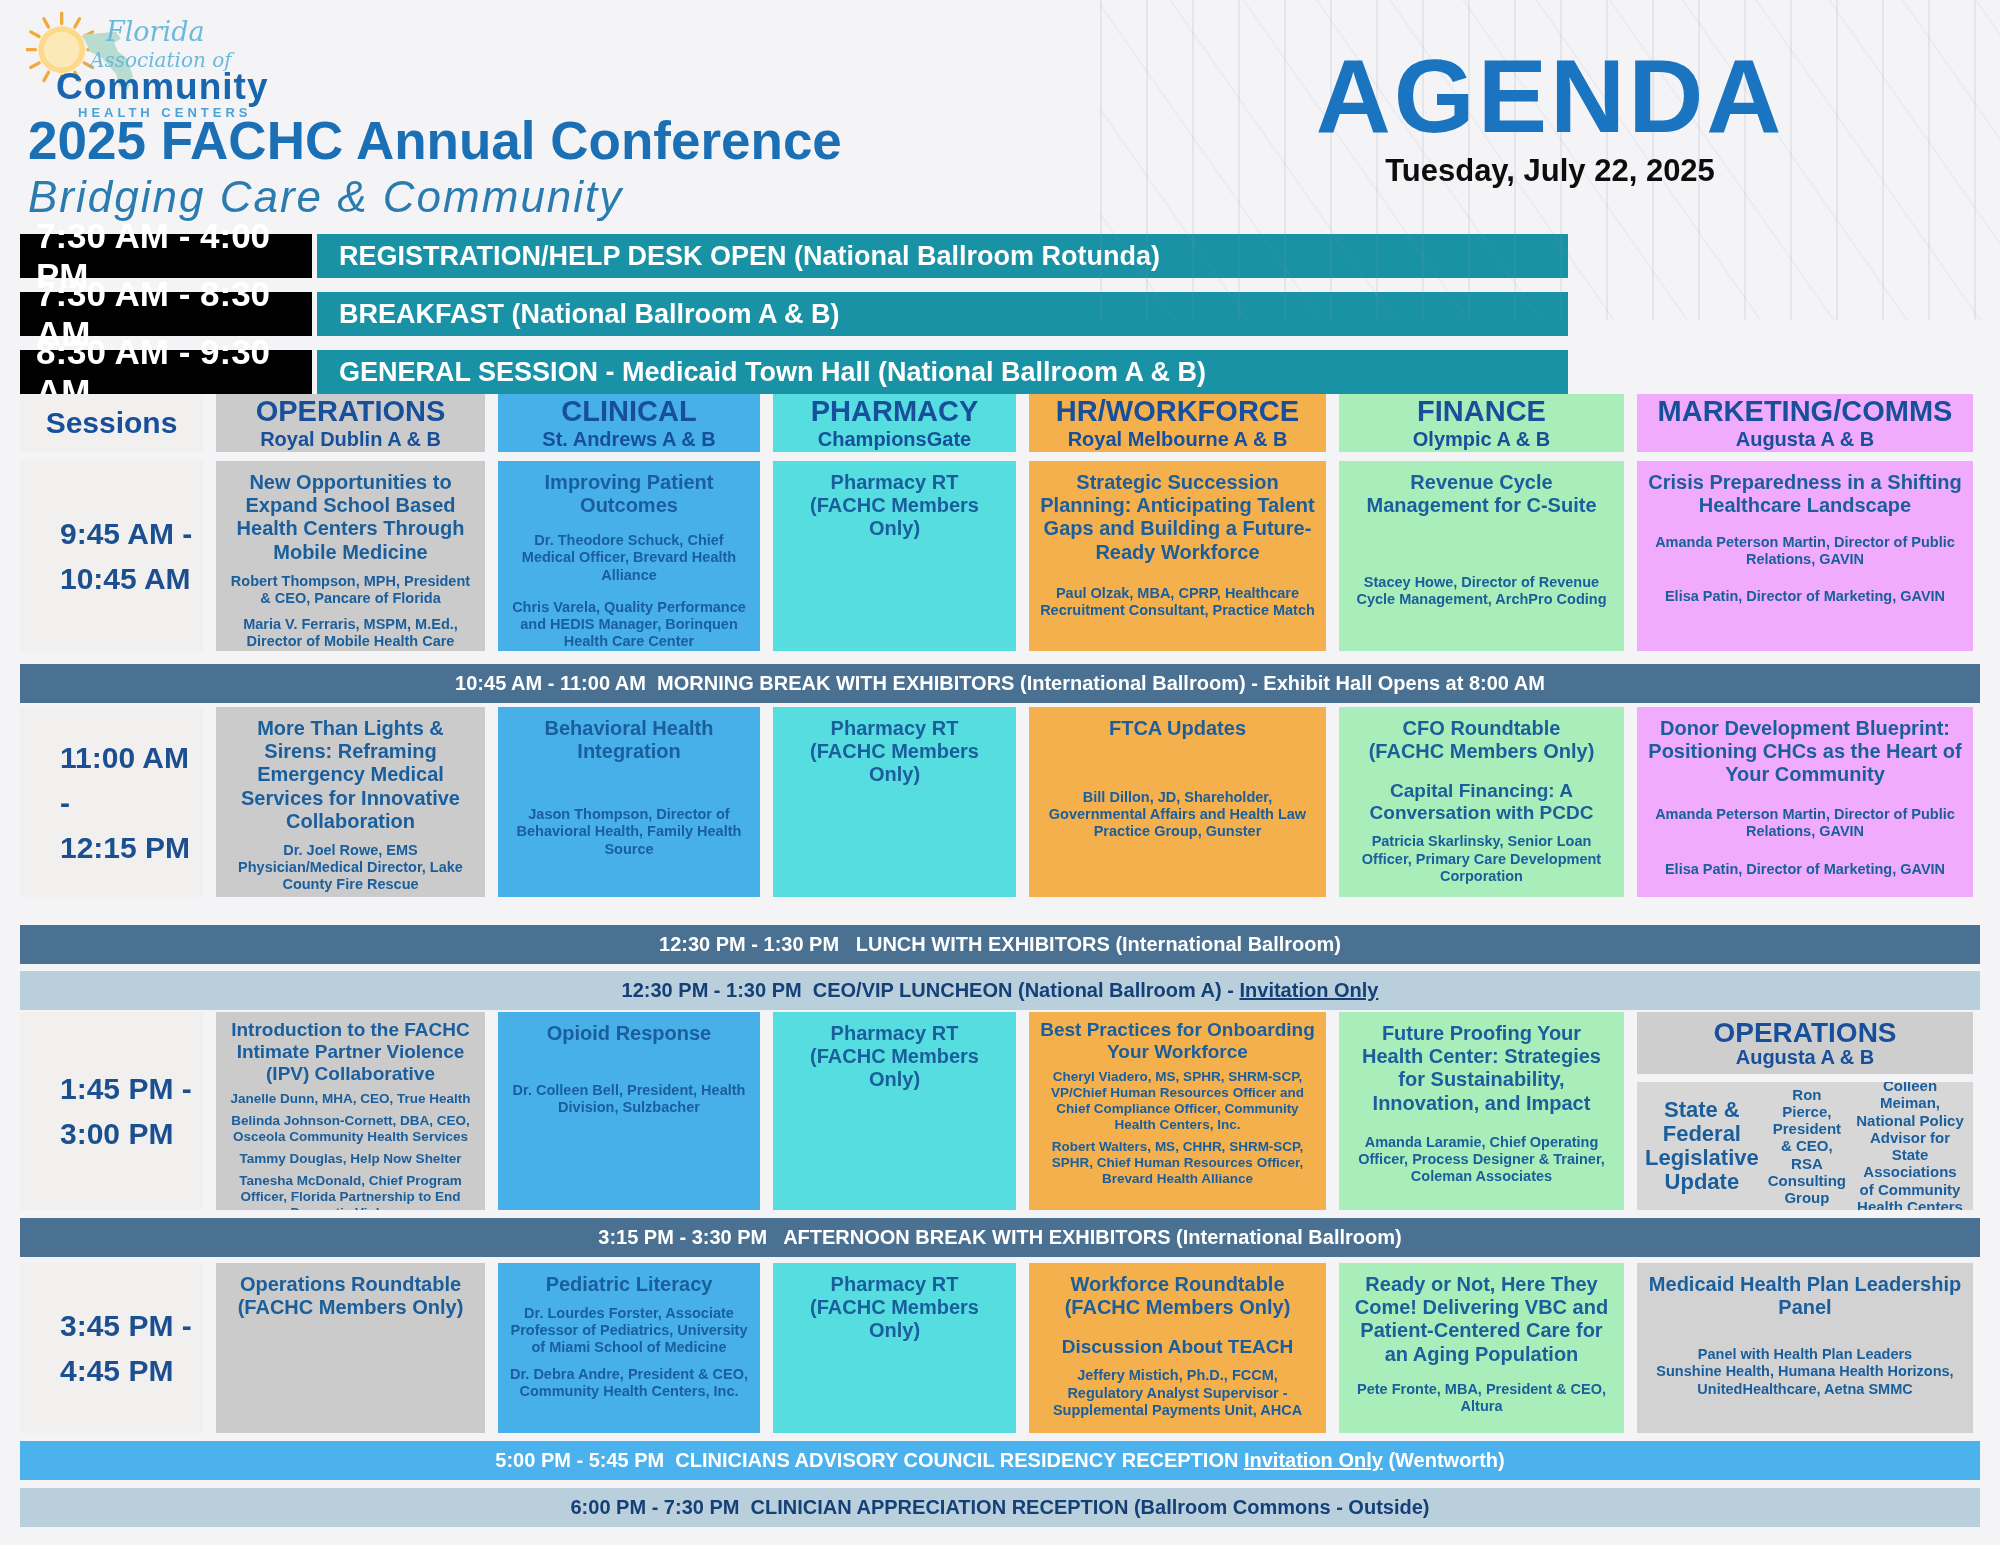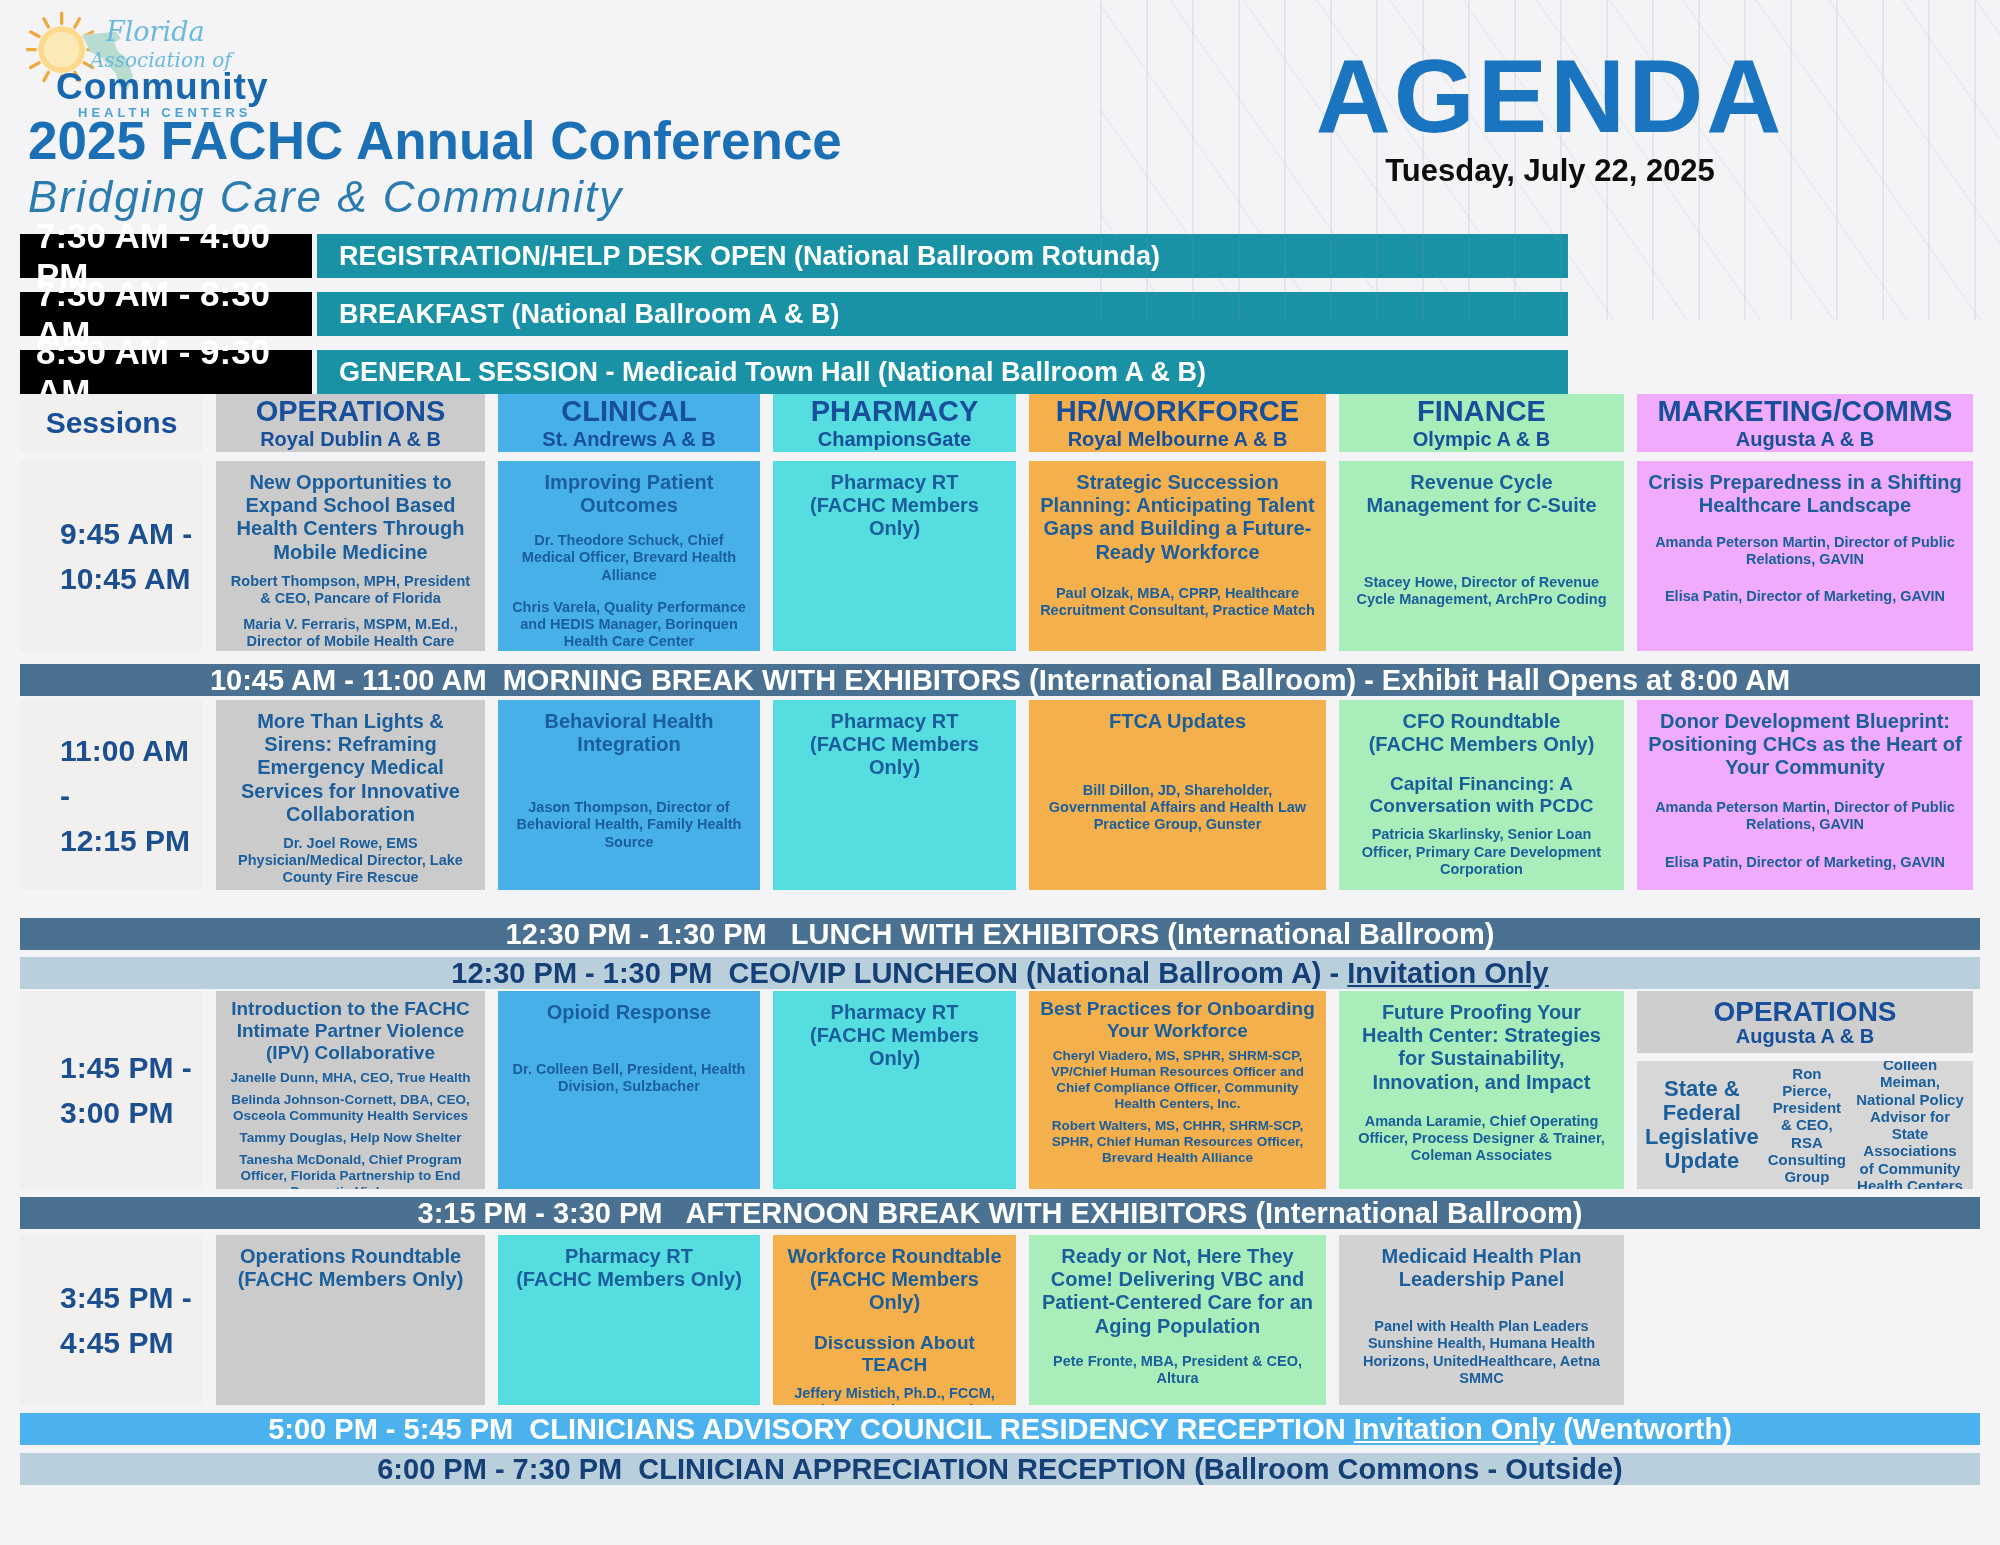--- a/index.html
+++ b/index.html
@@ -31,22 +31,22 @@
   .agenda-block { position:absolute; left:1300px; top:42px; width:500px; text-align:center; }
   .agenda-word { font-size:104px; font-weight:800; color:#1b74c0; letter-spacing:3px; line-height:1.05; }
   .agenda-date { font-size:31px; font-weight:700; color:#0d0d0d; margin-top:2px; }
   
   .banner-row { display:flex; height:44px; width:1548px; margin:0 0 14px 20px; }
   .banner-time { background:#000000; color:#fff; font-weight:700; font-size:35px;
                  width:292px; display:flex; align-items:center; padding:0 16px; flex:none; }
   .banner-label { background:#1a92a6; color:#fff; font-weight:700; font-size:27px;
                   flex:1; display:flex; align-items:center; padding:0 22px; margin-left:5px; }
   
-  .strip { height:32px; margin:0 20px; display:flex; align-items:center; justify-content:center;
-           font-weight:700; font-size:29px; white-space:pre; }
+  .strip { height:39px; margin:0 20px; display:flex; align-items:center; justify-content:center;
+           font-weight:700; font-size:20px; white-space:pre; }
   .strip.slate      { background:#4a7191; color:#ffffff; }
   .strip.lightblue  { background:#b9cfdc; color:#143f77; }
   .strip.brightblue { background:#4cb2ee; color:#ffffff; }
   .strip .u { text-decoration:underline; font-weight:800; }
   
   .grid { display:grid; grid-template-columns:183px 269px 262px 243px 297px 285px 336px;
           column-gap:13px; margin:0 20px; }
   .colhead-row { margin-bottom:9px; }
   .colhead { height:58px; display:flex; flex-direction:column; align-items:center; justify-content:center;
              color:#174f9a; text-align:center; line-height:1.05; }
@@ -288,20 +288,25 @@
   <span>3:15 PM - 3:30 PM   AFTERNOON BREAK WITH EXHIBITORS (International Ballroom)</span>
 </div>
 
 <div class="grid row h170 mb8">
   <div class="time">3:45 PM -
 4:45 PM</div>
   <div class="cell bg-ops">
     <div class="title">Operations Roundtable
 (FACHC Members Only)</div>
   </div>
+  <div class="cell bg-clinical">
+    <div class="title">Pediatric Literacy</div>
+    <div class="speaker">Dr. Lourdes Forster, Associate Professor of Pediatrics, University of Miami School of Medicine</div>
+    <div class="speaker">Dr. Debra Andre, President &amp; CEO, Community Health Centers, Inc.</div>
+  </div>
   <div class="cell bg-pharmacy">
     <div class="title">Pharmacy RT
 (FACHC Members Only)</div>
   </div>
   <div class="cell bg-hr">
     <div class="title">Workforce Roundtable
 (FACHC Members Only)</div>
     <div class="title2">Discussion About TEACH</div>
     <div class="speaker">Jeffery Mistich, Ph.D., FCCM, Regulatory Analyst Supervisor - Supplemental Payments Unit, AHCA</div>
   </div>

